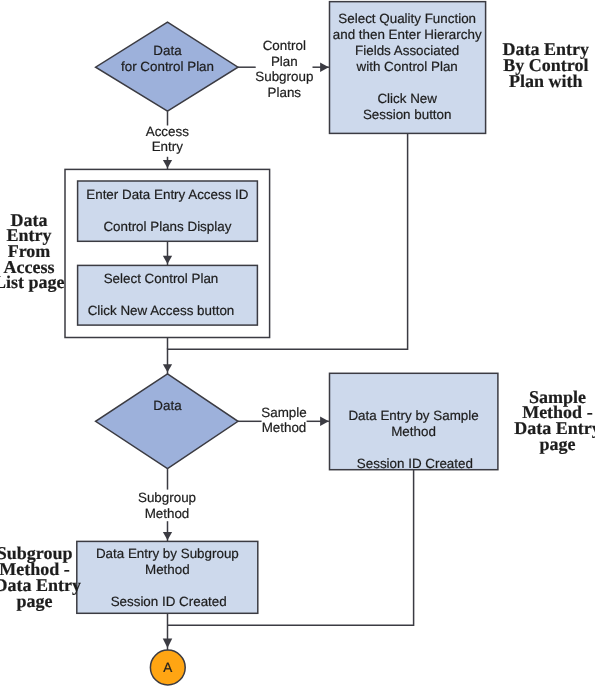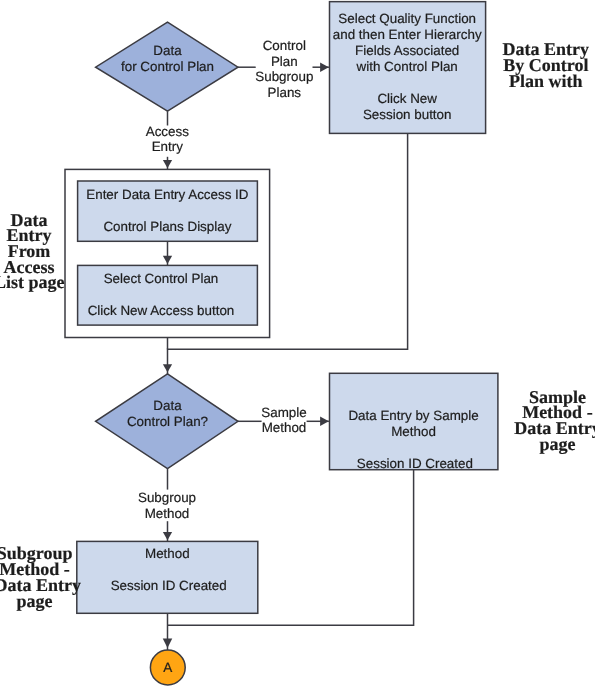--- a/index.html
+++ b/index.html
@@ -70,25 +70,25 @@
 </svg>
 
 <div class="txt node-txt" style="left:87.5px;top:43.4px;width:160px;"><span class="ln">Data</span><span class="ln">for Control Plan</span></div>
 
 <div class="txt node-txt" style="left:322.2px;top:11.2px;width:170px;"><span class="ln">Select Quality Function</span><span class="ln">and then Enter Hierarchy</span><span class="ln">Fields Associated</span><span class="ln">with Control Plan</span><span class="ln blank">&nbsp;</span><span class="ln">Click New</span><span class="ln">Session button</span></div>
 
 <div class="txt node-txt" style="left:72.4px;top:186.5px;width:190px;"><span class="ln">Enter Data Entry Access ID</span><span class="ln blank">&nbsp;</span><span class="ln">Control Plans Display</span></div>
 
 <div class="txt node-txt" style="left:66px;top:271.1px;width:190px;"><span class="ln">Select Control Plan</span><span class="ln blank">&nbsp;</span><span class="ln">Click New Access button</span></div>
 
-<div class="txt node-txt" style="left:87.5px;top:397.8px;width:160px;"><span class="ln">Data</span><span class="ln">Control Plan?</span></div>
+<div class="txt node-txt" style="left:87.5px;top:397.8px;width:160px;"><span class="ln">Data</span></div>
 
 <div class="txt node-txt indent-last" style="left:323.55px;top:408px;width:180px;"><span class="ln">Data Entry by Sample</span><span class="ln">Method</span><span class="ln blank">&nbsp;</span><span class="ln">Session ID Created</span></div>
 
-<div class="txt node-txt indent-last" style="left:72.35px;top:545.7px;width:190px;"><span class="ln">Method</span><span class="ln blank">&nbsp;</span><span class="ln">Session ID Created</span></div>
+<div class="txt node-txt indent-last" style="left:72.35px;top:545.7px;width:190px;"><span class="ln">Data Entry by Subgroup</span><span class="ln">Method</span><span class="ln blank">&nbsp;</span><span class="ln">Session ID Created</span></div>
 
 <div class="txt conn-txt" style="left:147.8px;top:659.6px;width:40px;"><span class="ln">A</span></div>
 
 <div class="txt edge-txt" style="left:249.3px;top:38px;width:70px;"><span class="ln">Control</span><span class="ln">Plan</span><span class="ln">Subgroup</span><span class="ln">Plans</span></div>
 
 <div class="txt edge-txt" style="left:132.3px;top:123.7px;width:70px;"><span class="ln">Access</span><span class="ln">Entry</span></div>
 
 <div class="txt edge-txt" style="left:249.0px;top:404.7px;width:70px;"><span class="ln">Sample</span><span class="ln">Method</span></div>
 
 <div class="txt edge-txt" style="left:129.0px;top:489.9px;width:76px;"><span class="ln">Subgroup</span><span class="ln">Method</span></div>

